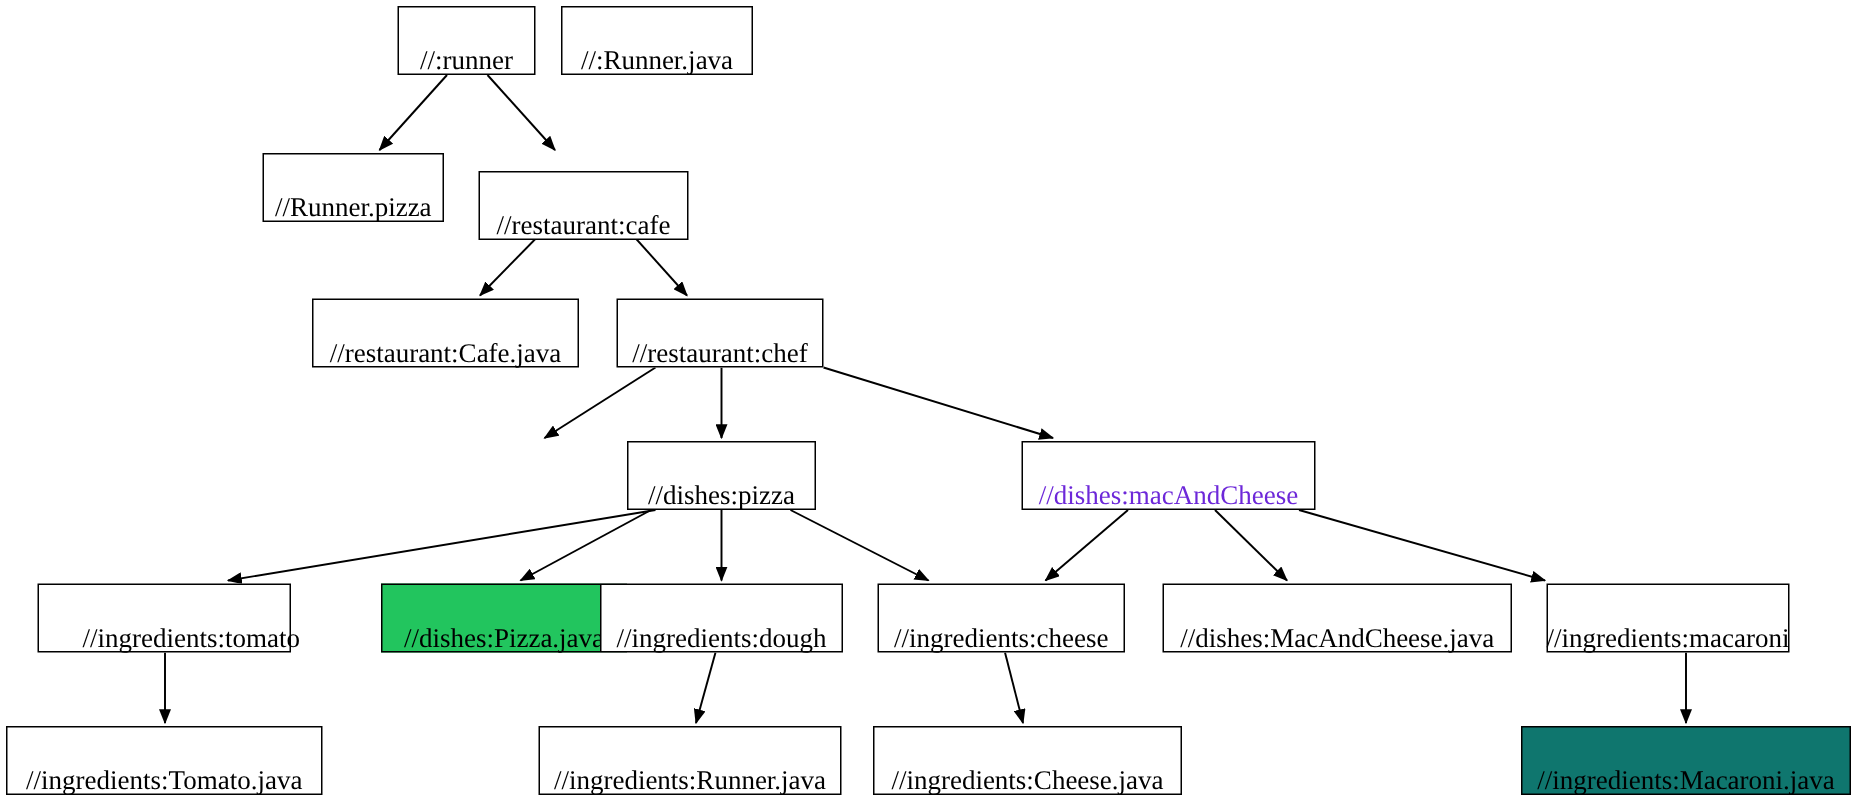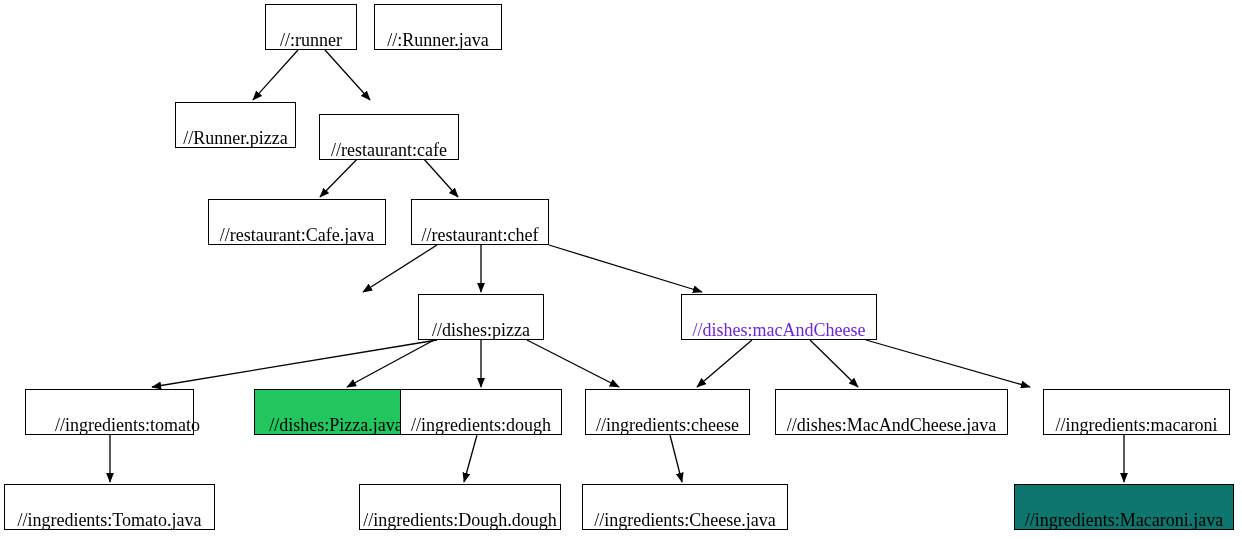--- a/index.html
+++ b/index.html
@@ -115,28 +115,28 @@
       </div>
       <div class="node" style="left: 400px; top: 389px; width: 162px; height: 46px; border-color: rgb(0, 0, 0); background: rgb(255, 255, 255); color: rgb(0, 0, 0);">
         <span class="node-label">//ingredients:dough</span>
       </div>
       <div class="node" style="left: 585px; top: 389px; width: 165px; height: 46px; border-color: rgb(0, 0, 0); background: rgb(255, 255, 255); color: rgb(0, 0, 0);">
         <span class="node-label">//ingredients:cheese</span>
       </div>
       <div class="node" style="left: 775px; top: 389px; width: 233px; height: 46px; border-color: rgb(0, 0, 0); background: rgb(255, 255, 255); color: rgb(0, 0, 0);">
         <span class="node-label">//dishes:MacAndCheese.java</span>
       </div>
-      <div class="node" style="left: 1031px; top: 389px; width: 187px; height: 46px; border-color: rgb(0, 0, 0); background: rgb(255, 255, 255); color: rgb(0, 0, 0); margin-left: 12px;">
+      <div class="node" style="left: 1031px; top: 389px; width: 162px; height: 46px; border-color: rgb(0, 0, 0); background: rgb(255, 255, 255); color: rgb(0, 0, 0);">
         <span class="node-label">//ingredients:macaroni</span>
       </div>
       <div class="node" style="left: 4px; top: 484px; width: 211px; height: 46px; border-color: rgb(0, 0, 0); background: rgb(255, 255, 255); color: rgb(0, 0, 0);">
         <span class="node-label">//ingredients:Tomato.java</span>
       </div>
       <div class="node" style="left: 359px; top: 484px; width: 202px; height: 46px; border-color: rgb(0, 0, 0); background: rgb(255, 255, 255); color: rgb(0, 0, 0);">
-        <span class="node-label">//ingredients:Dough.dough</span>
+        <span class="node-label">//ingredients:Runner.java</span>
       </div>
       <div class="node" style="left: 582px; top: 484px; width: 206px; height: 46px; border-color: rgb(0, 0, 0); background: rgb(255, 255, 255); color: rgb(0, 0, 0);">
         <span class="node-label">//ingredients:Cheese.java</span>
       </div>
       <div class="node" style="left: 1014px; top: 484px; width: 220px; height: 46px; border-color: rgb(0, 0, 0); background: #0f766e; color: rgb(0, 0, 0);">
         <span class="node-label">//ingredients:Macaroni.java</span>
       </div>
     </div>
 
 </div>

